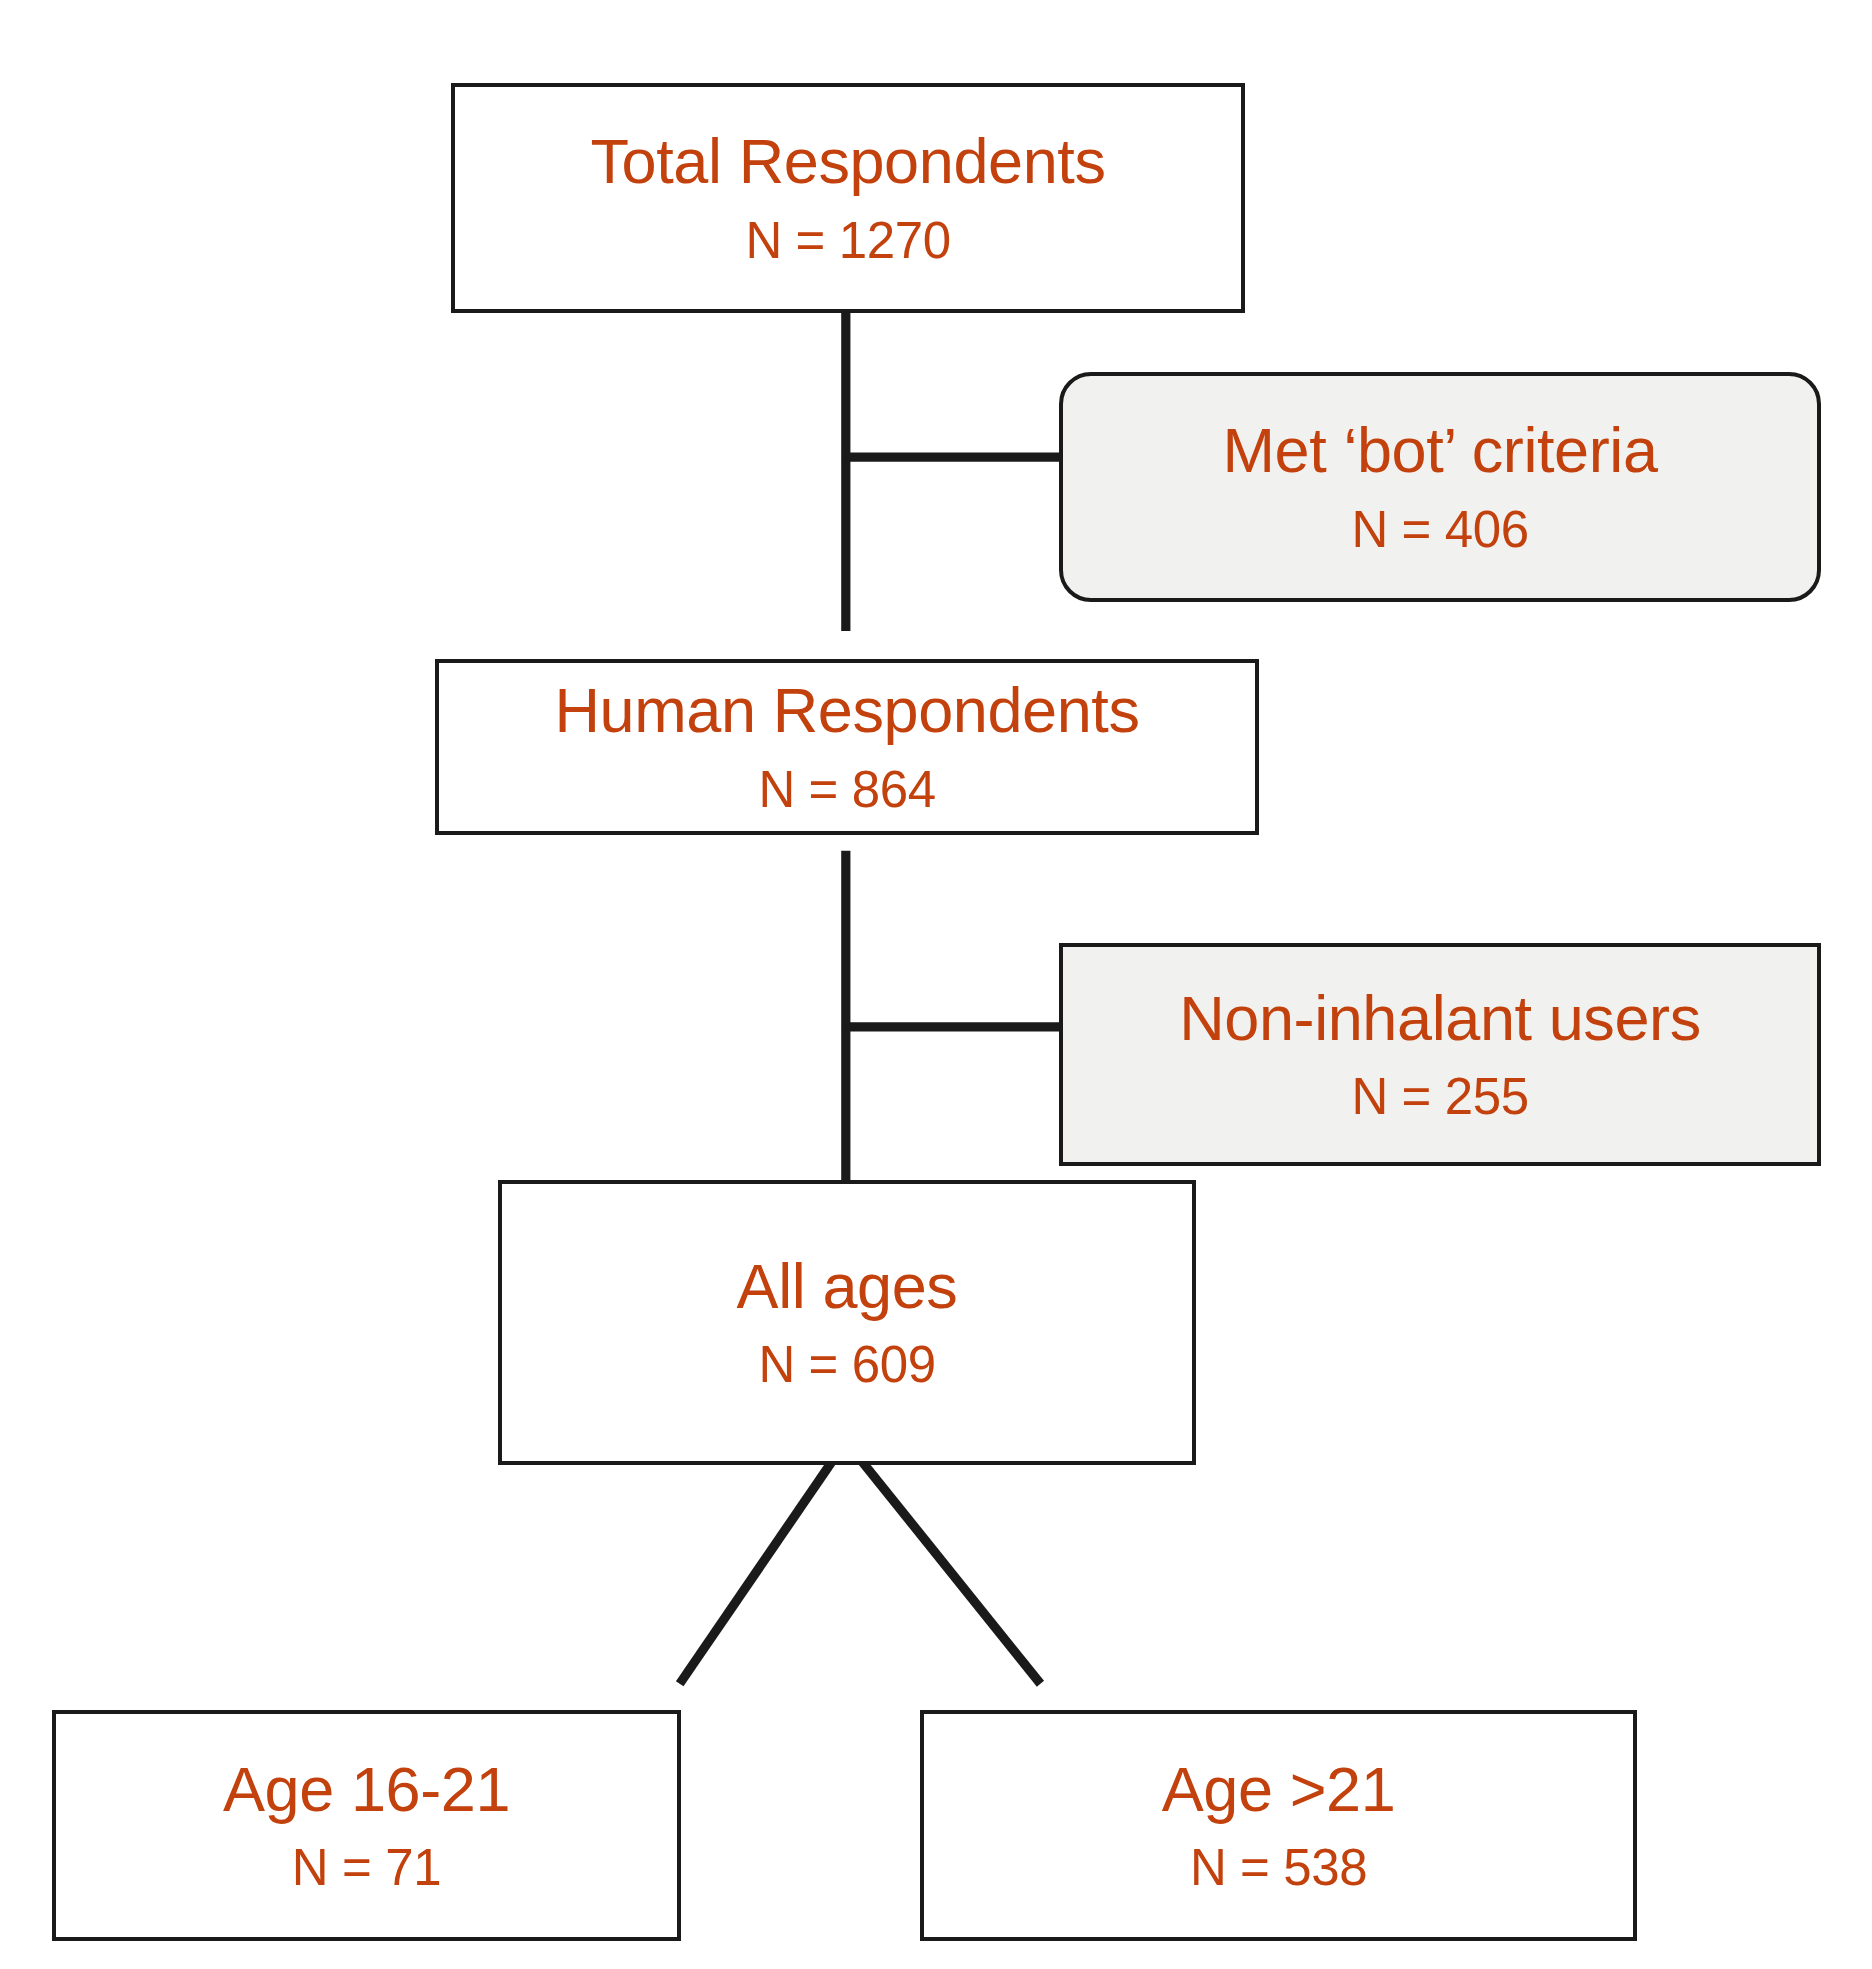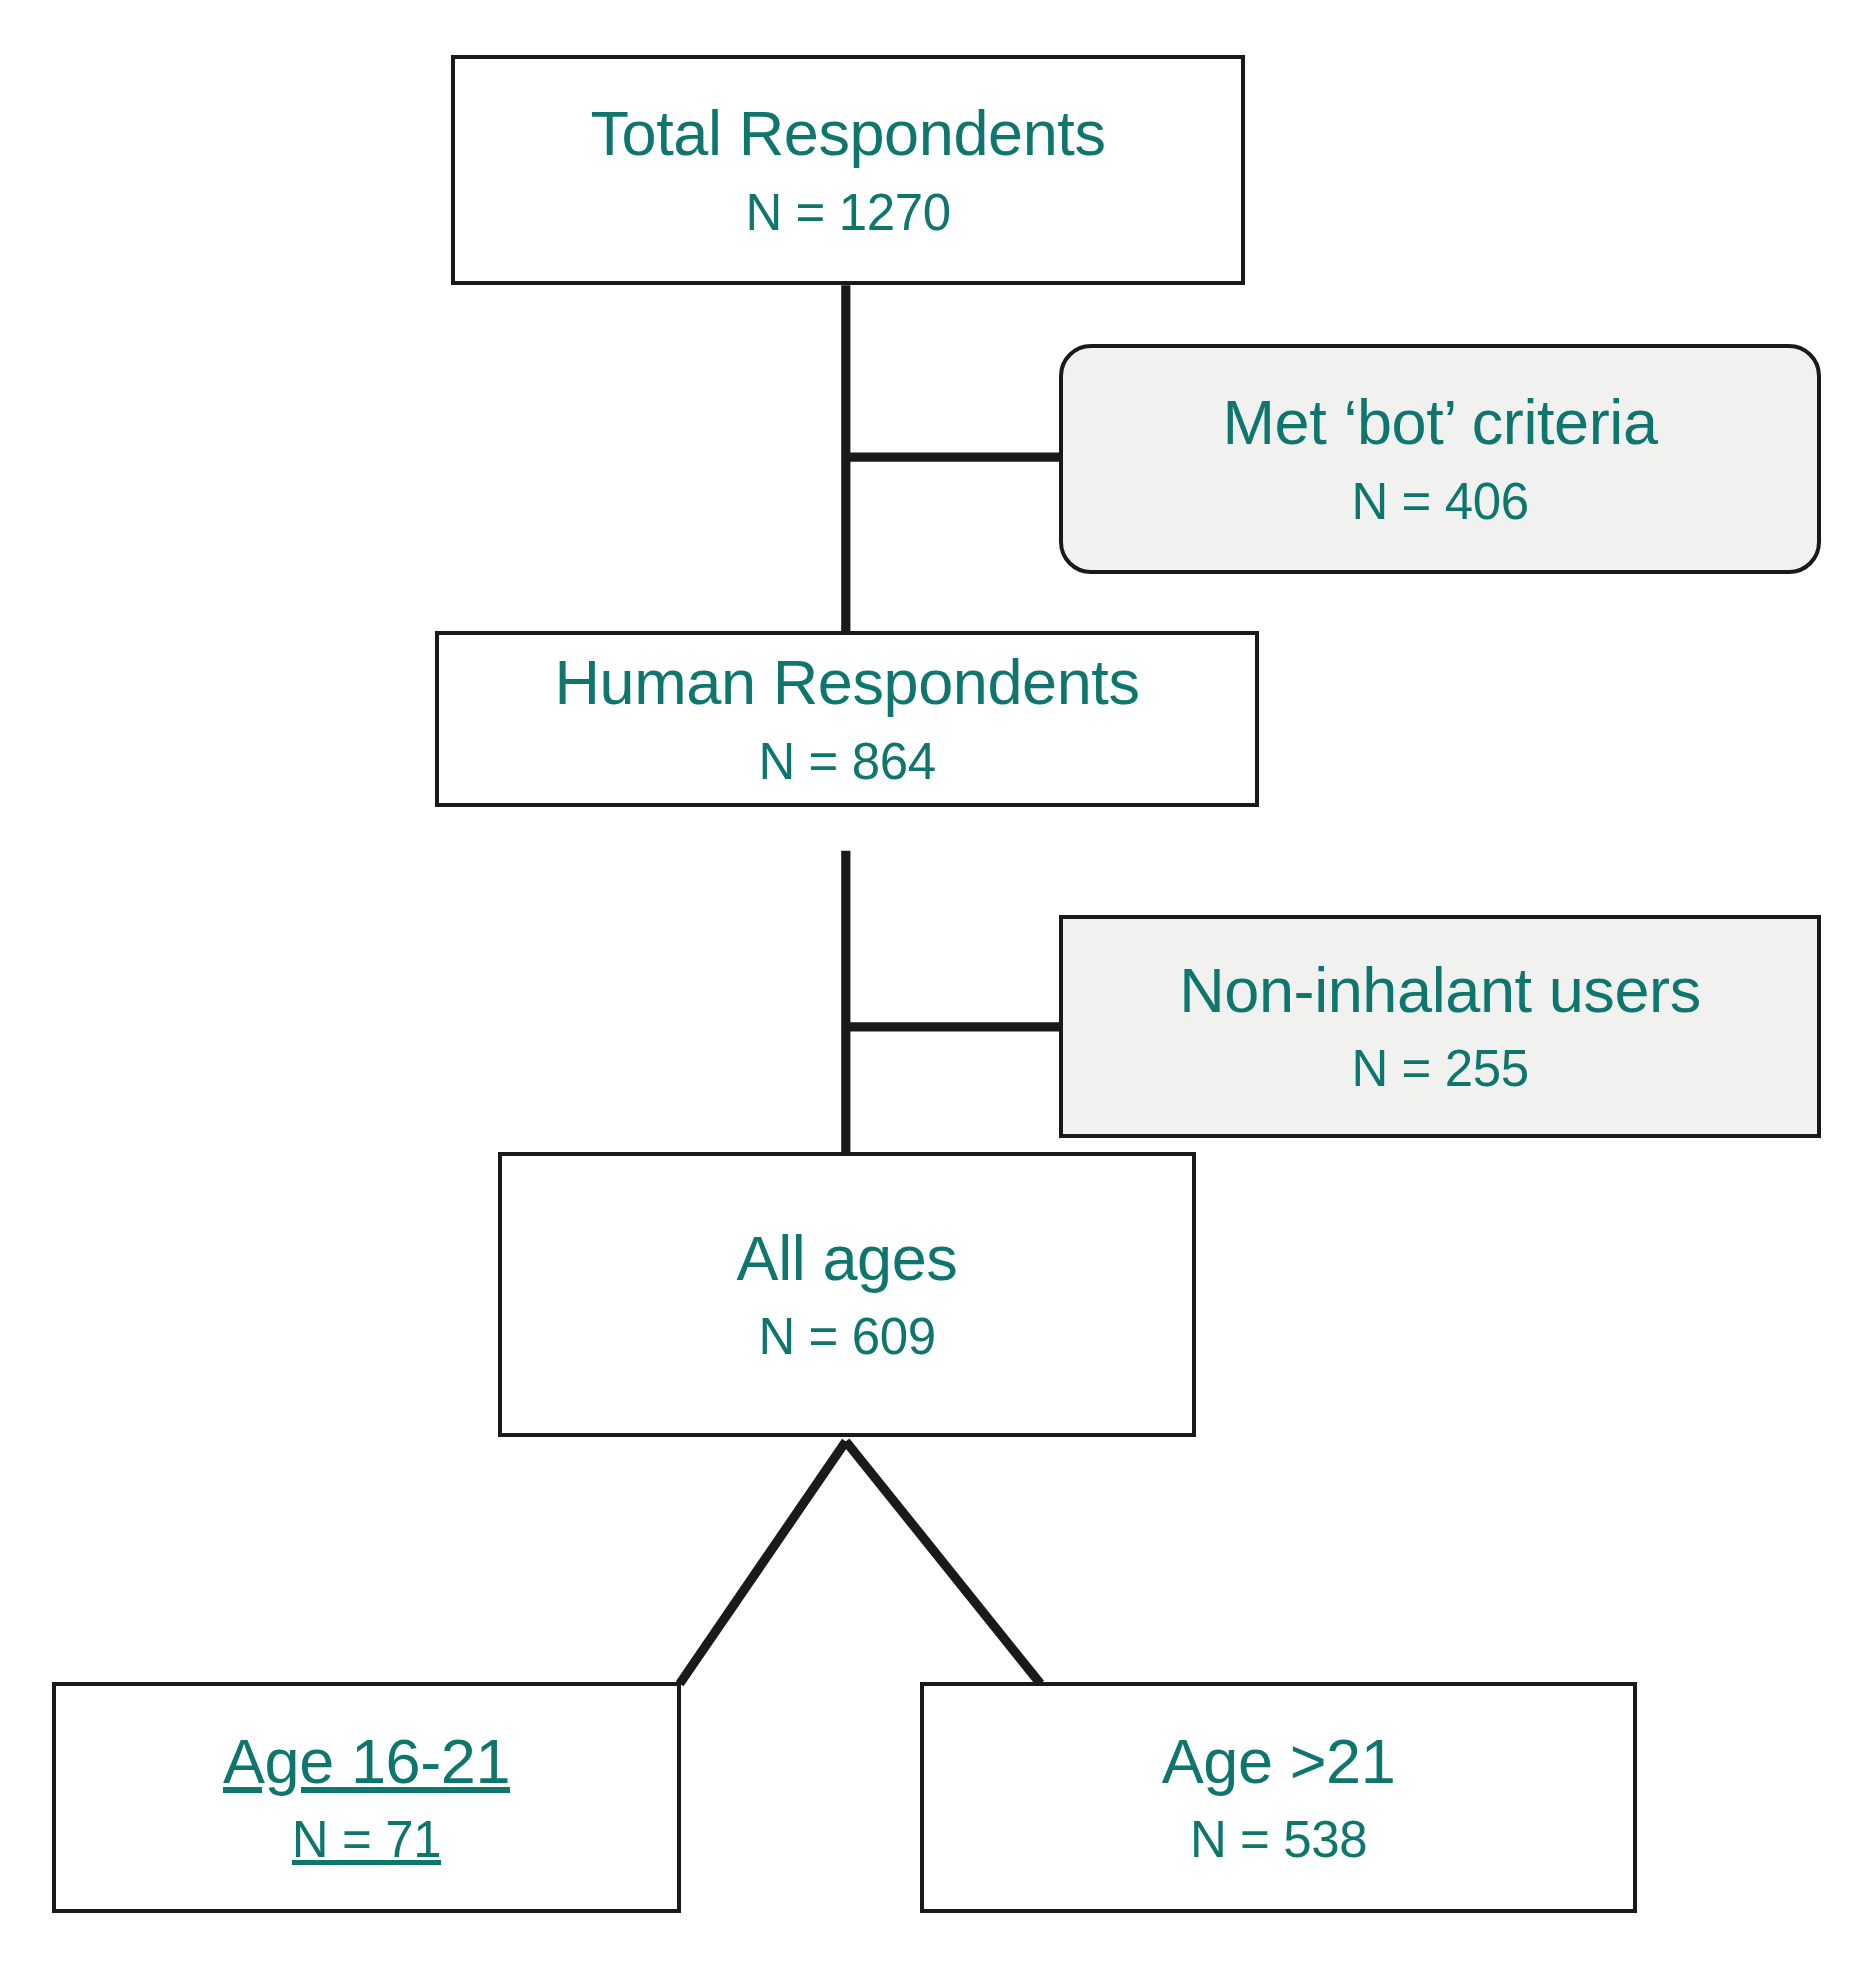--- a/index.html
+++ b/index.html
@@ -20,22 +20,23 @@
   .node {
     position: absolute;
     box-sizing: border-box;
     border: 4.2px solid #1a1a1a;
     background: #ffffff;
     display: flex;
     flex-direction: column;
     align-items: center;
     justify-content: center;
     text-align: center;
-    color: #0f766e;
+    color: #c2410c;
     z-index: 3;
+    margin-top: 28px;
   }
   .node.excluded {
     background: #f1f1f0;
   }
   .node .line1 {
     font-size: 63px;
     line-height: 1.06;
     white-space: nowrap;
     letter-spacing: -0.4px;
   }
@@ -45,21 +46,21 @@
     white-space: nowrap;
     margin-top: 18.5px;
     letter-spacing: -0.4px;
   }
   
   #node-total        { left: 451px;  top: 55px;   width: 794px;  height: 230px; }
   #node-bot          { left: 1059px; top: 344px;  width: 762px;  height: 230px; border-radius: 32px; }
   #node-human        { left: 435px;  top: 631px;  width: 824px;  height: 176px; }
   #node-noninhalant  { left: 1059px; top: 915px; width: 762px;  height: 223px; }
   #node-allages      { left: 498px;  top: 1152px; width: 698px;  height: 285px; }
-  #node-age1621      { left: 52px;   top: 1682px; width: 629px;  height: 231px; text-decoration: underline; }
+  #node-age1621      { left: 52px;   top: 1682px; width: 629px;  height: 231px; }
   #node-ageover21    { left: 920px; top: 1682px; width: 717px;  height: 231px; }
 
   #connectors {
     position: absolute;
     left: 0;
     top: 0;
     width: 1872px;
     height: 1969px;
     z-index: 1;
   }

